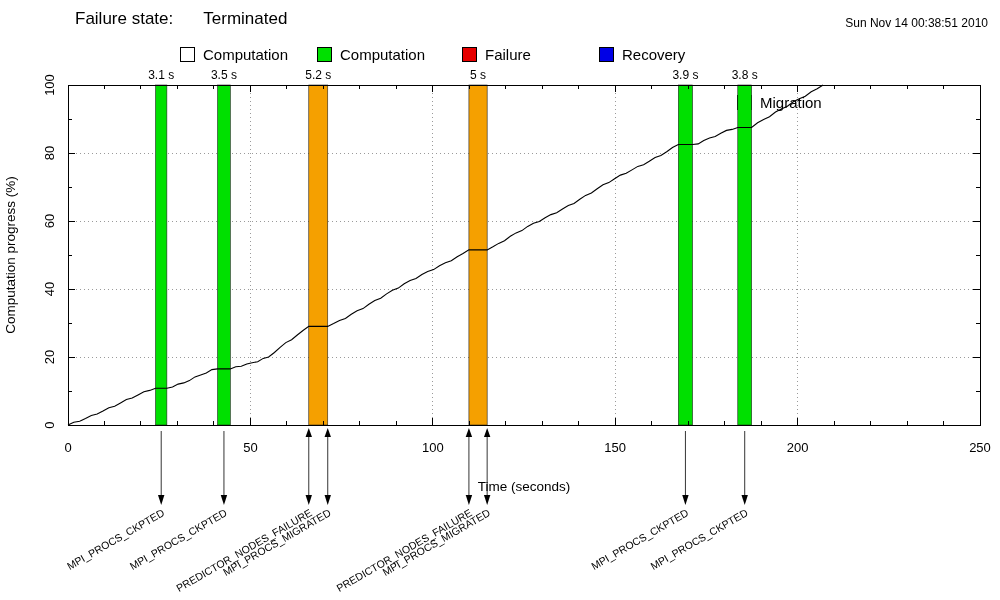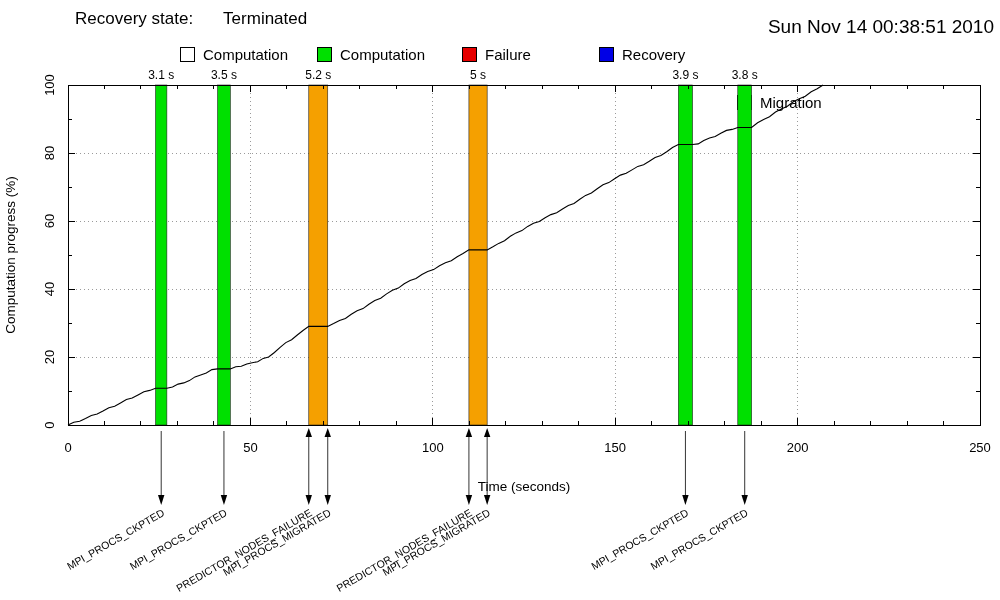--- a/index.html
+++ b/index.html
@@ -3,37 +3,37 @@
 <meta charset="utf-8">
 <style>
   html,body{margin:0;padding:0;}
   body{
     width:1000px;height:600px;position:relative;overflow:hidden;
     background:#ffffff;color:#000;
     font-family:"Liberation Sans", sans-serif;
   }
   .header-state{position:absolute;left:75px;top:9px;font-size:17px;white-space:nowrap;}
   .state-value{margin-left:30px;}
-  .timestamp{position:absolute;right:6px;top:16px;font-size:19px;white-space:nowrap;}
+  .timestamp{position:absolute;right:12px;top:16px;font-size:12px;white-space:nowrap;}
   .legend{position:absolute;left:0;top:46px;width:921px;height:20px;}
   .legend-item{position:absolute;top:0;display:flex;align-items:center;gap:8px;font-size:15px;white-space:nowrap;}
   .legend-item:nth-child(1){left:180px;}
   .legend-item:nth-child(2){left:317px;}
   .legend-item:nth-child(3){left:462px;}
   .legend-item:nth-child(4){left:599px;}
   .legend-item:nth-child(5){left:737px;margin-top:48px;}
   .legend-swatch{width:13px;height:13px;border:1px solid #000;display:inline-block;box-sizing:content-box;}
   #chart-svg{position:absolute;left:0;top:0;}
   svg text{fill:#000;}
 </style>
 </head>
 <body>
 
 <div class="header-state">
-  <span>Recovery state:</span><span class="state-value">Terminated</span>
+  <span>Failure state:</span><span class="state-value">Terminated</span>
 </div>
 <div class="timestamp">Sun Nov 14 00:38:51 2010</div>
 
 <div class="legend" id="legend">
     <span class="legend-item">
       <span class="legend-swatch" style="background: rgb(255, 255, 255);"></span>
       <span>Computation</span>
     </span>
     <span class="legend-item">
       <span class="legend-swatch" style="background: rgb(0, 224, 0);"></span>

